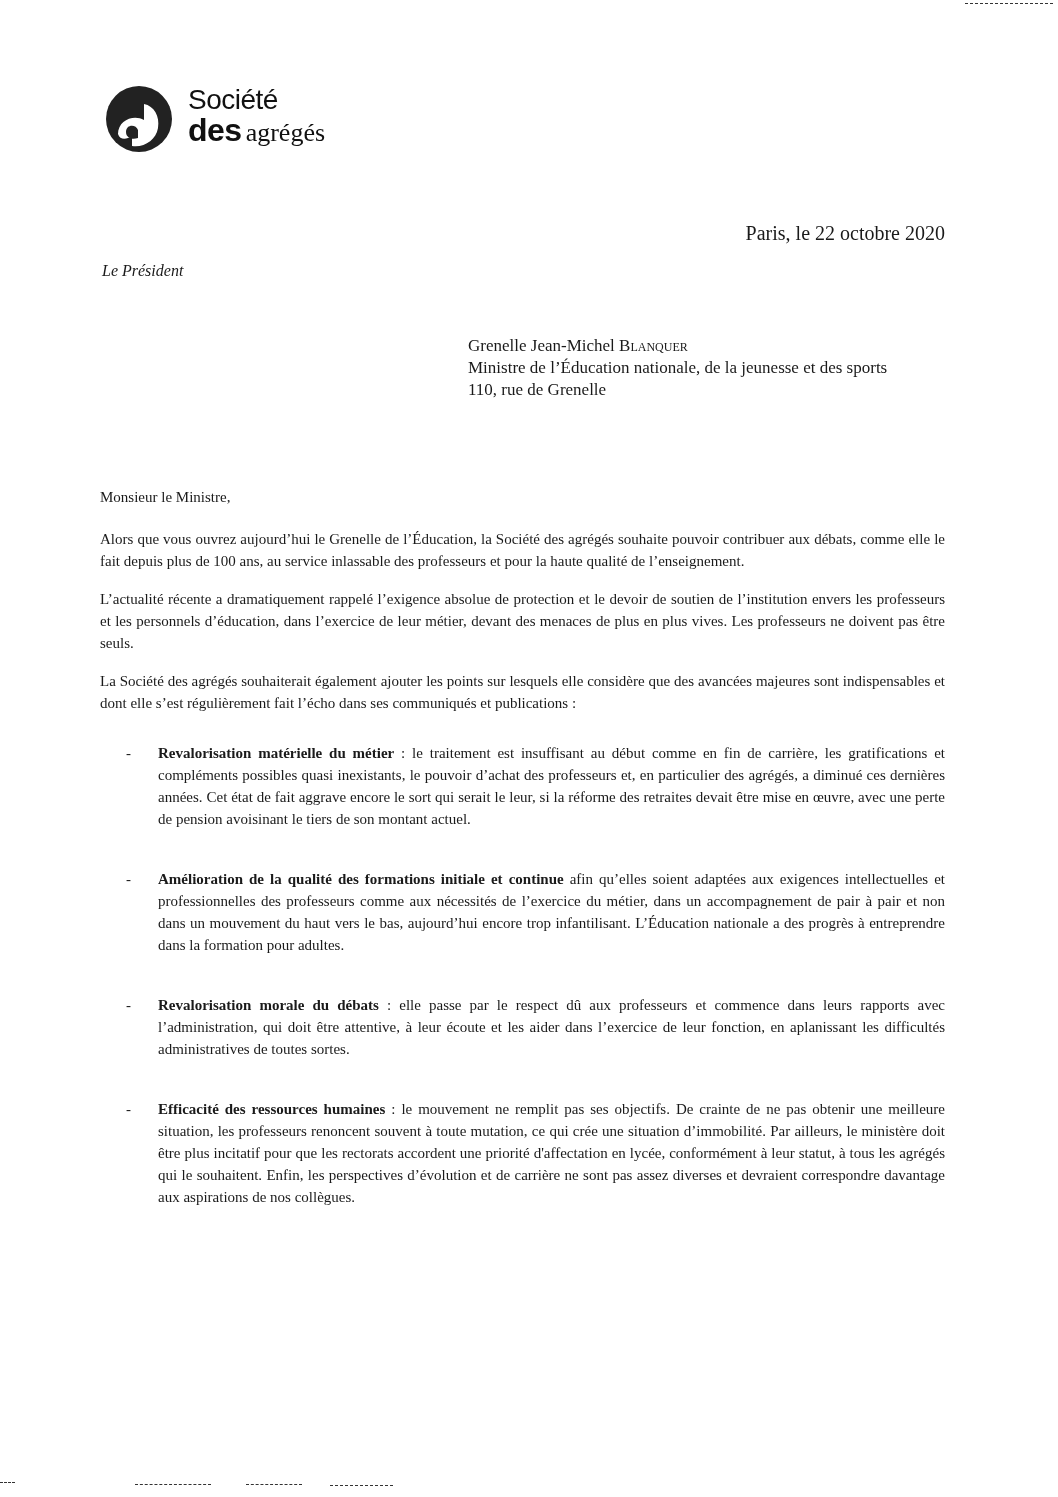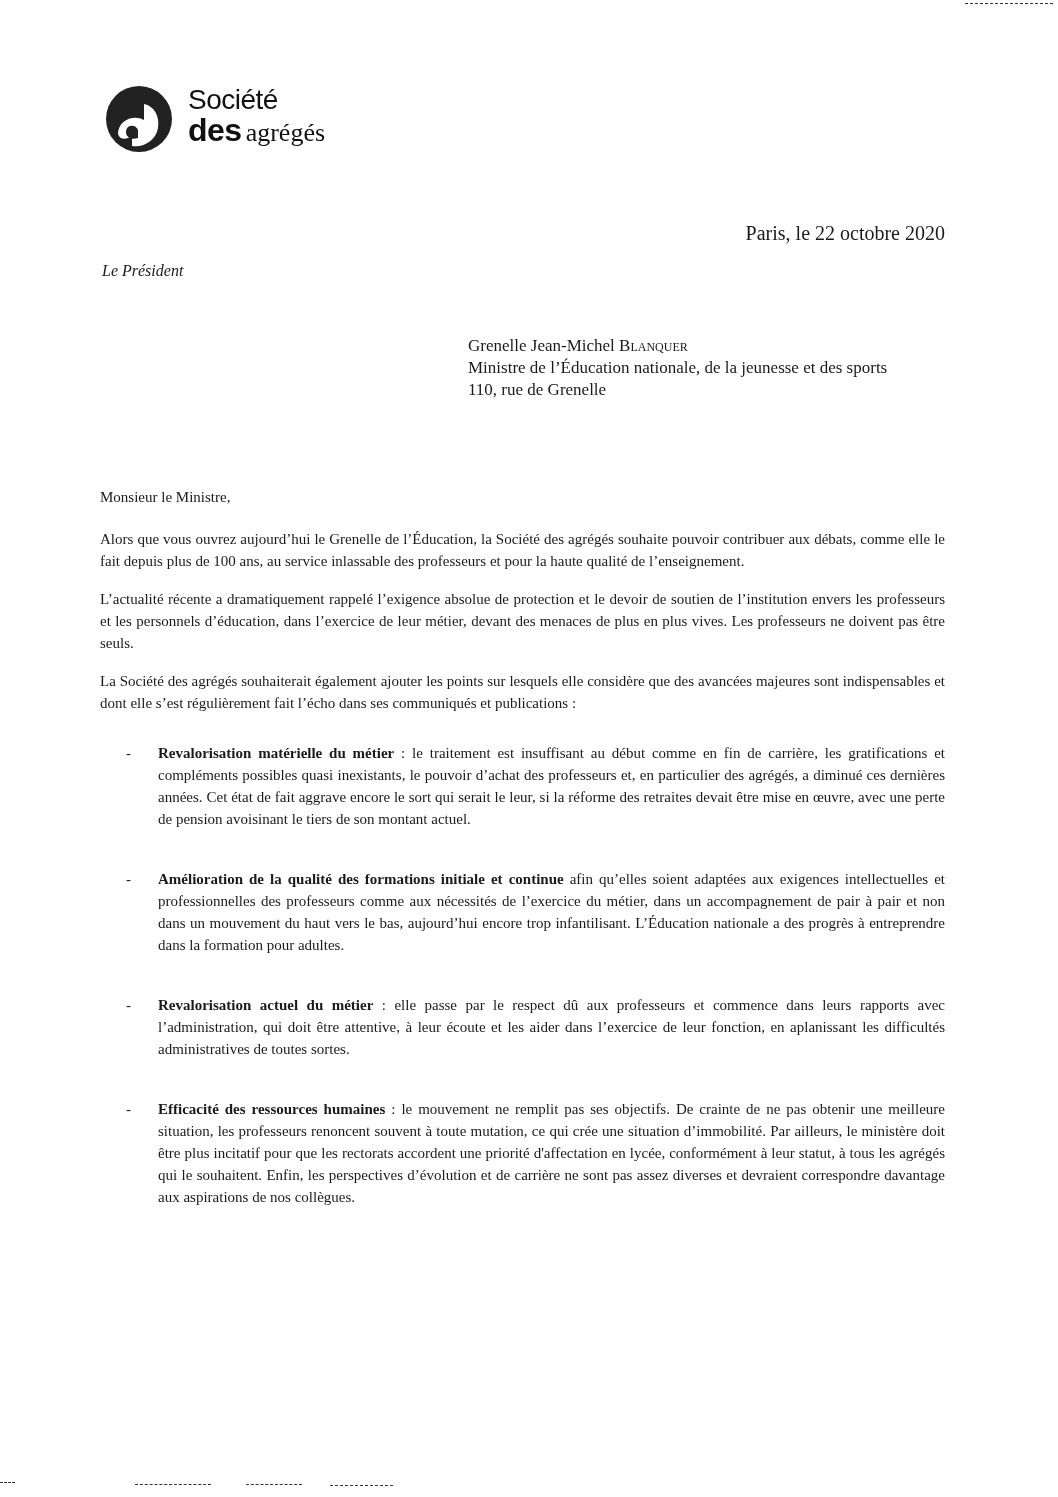--- a/index.html
+++ b/index.html
@@ -74,20 +74,20 @@
     <li class="list-item">
       <span class="dash">-</span>
       <span class="title">Revalorisation matérielle du métier</span><span> : le traitement est insuffisant au début comme en fin de carrière, les gratifications et compléments possibles quasi inexistants, le pouvoir d’achat des professeurs et, en particulier des agrégés, a diminué ces dernières années. Cet état de fait aggrave encore le sort qui serait le leur, si la réforme des retraites devait être mise en œuvre, avec une perte de pension avoisinant le tiers de son montant actuel.</span>
     </li>
     <li class="list-item">
       <span class="dash">-</span>
       <span class="title">Amélioration de la qualité des formations initiale et continue</span><span> afin qu’elles soient adaptées aux exigences intellectuelles et professionnelles des professeurs comme aux nécessités de l’exercice du métier, dans un accompagnement de pair à pair et non dans un mouvement du haut vers le bas, aujourd’hui encore trop infantilisant. L’Éducation nationale a des progrès à entreprendre dans la formation pour adultes.</span>
     </li>
     <li class="list-item">
       <span class="dash">-</span>
-      <span class="title">Revalorisation actuel du métier</span><span> : elle passe par le respect dû aux professeurs et commence dans leurs rapports avec l’administration, qui doit être attentive, à leur écoute et les aider dans l’exercice de leur fonction, en aplanissant les difficultés administratives de toutes sortes.</span>
+      <span class="title">Revalorisation morale du débats</span><span> : elle passe par le respect dû aux professeurs et commence dans leurs rapports avec l’administration, qui doit être attentive, à leur écoute et les aider dans l’exercice de leur fonction, en aplanissant les difficultés administratives de toutes sortes.</span>
     </li>
     <li class="list-item">
       <span class="dash">-</span>
       <span class="title">Efficacité des ressources humaines</span><span> : le mouvement ne remplit pas ses objectifs. De crainte de ne pas obtenir une meilleure situation, les professeurs renoncent souvent à toute mutation, ce qui crée une situation d’immobilité. Par ailleurs, le ministère doit être plus incitatif pour que les rectorats accordent une priorité d'affectation en lycée, conformément à leur statut, à tous les agrégés qui le souhaitent. Enfin, les perspectives d’évolution et de carrière ne sont pas assez diverses et devraient correspondre davantage aux aspirations de nos collègues.</span>
     </li>
   </ul>
 </div>
 
 </body></html>

